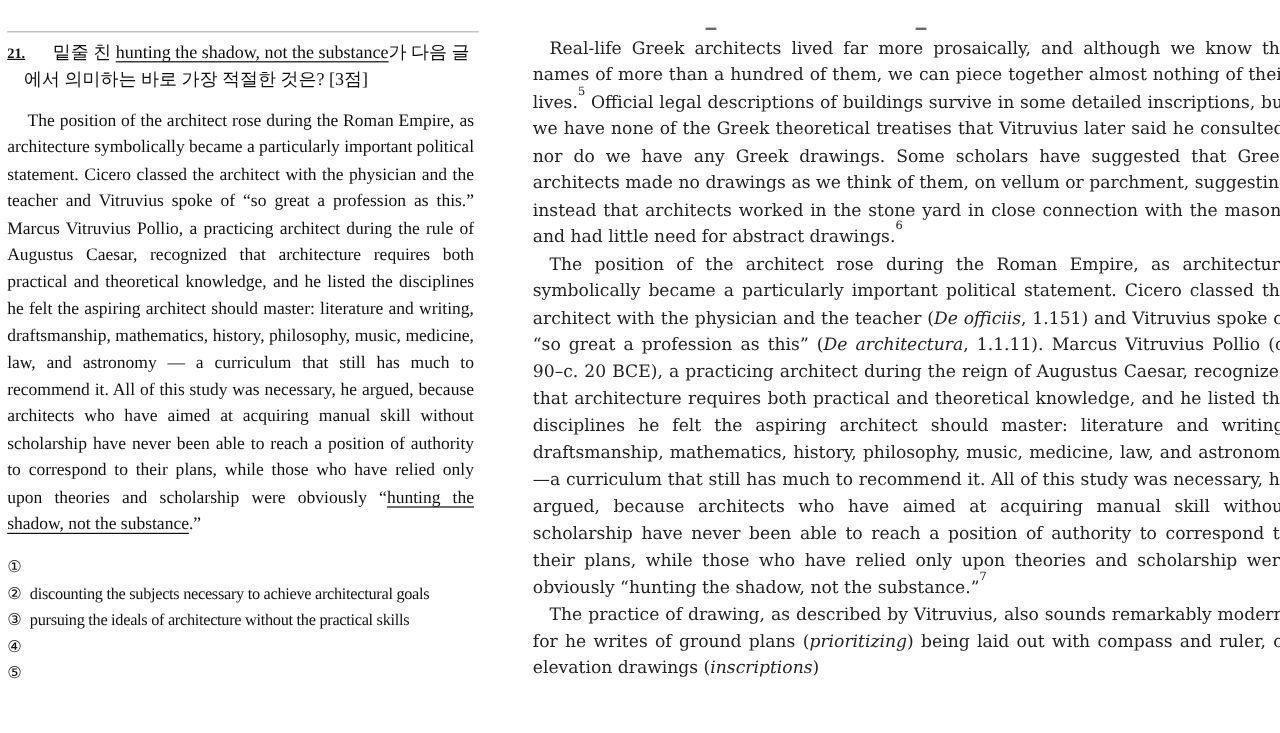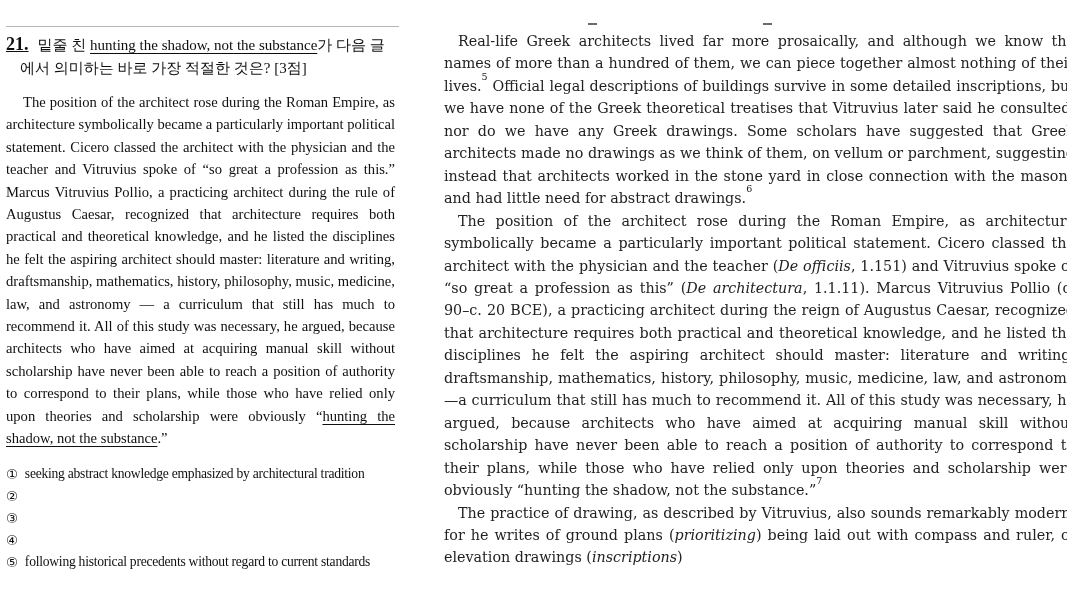--- a/index.html
+++ b/index.html
@@ -27,22 +27,22 @@
   .question {
     margin-top:33px;
     padding-left:14px;
     text-indent:-14px;
     font-size:15px;
     line-height:23px;
     color:#0d0d0d;
   }
   .qnum {
     font-weight:bold;
-    font-size:18px;
-    margin-right:9px;
+    font-size:12px;
+    margin-right:23px;
     text-decoration:underline;
   }
   .question u, .passage u {
     text-underline-offset:3px;
   }
   .passage {
     margin-top:11px;
     font-size:14.6px;
     line-height:22.4px;
     text-align:justify;
@@ -105,34 +105,34 @@
 <div class="left-col">
   <div class="top-rule"></div>
 
   <p class="question"><span class="qnum">21.</span><span><span>밑줄 친 </span><u>hunting the shadow, not the substance</u><span>가 다음 글에서 의미하는 바로 가장 적절한 것은? [3점]</span></span></p>
 
   <p class="passage"><span class="first-indent"></span><span><span>The position of the architect rose during the Roman Empire, as architecture symbolically became a particularly important political statement. Cicero classed the architect with the physician and the teacher and Vitruvius spoke of “so great a profession as this.” Marcus Vitruvius Pollio, a practicing architect during the rule of Augustus Caesar, recognized that architecture requires both practical and theoretical knowledge, and he listed the disciplines he felt the aspiring architect should master: literature and writing, draftsmanship, mathematics, history, philosophy, music, medicine, law, and astronomy — a curriculum that still has much to recommend it. All of this study was necessary, he argued, because architects who have aimed at acquiring manual skill without scholarship have never been able to reach a position of authority to correspond to their plans, while those who have relied only upon theories and scholarship were obviously “</span><u>hunting the shadow, not the substance</u><span>.”</span></span></p>
 
   <ul class="options">
       <li>
         <span class="marker">①</span>
-        <span>seeking abstract knowledge emphasized by architectural tradition</span>
       </li>
       <li>
         <span class="marker">②</span>
+        <span>discounting the subjects necessary to achieve architectural goals</span>
       </li>
       <li>
         <span class="marker">③</span>
+        <span>pursuing the ideals of architecture without the practical skills</span>
       </li>
       <li>
         <span class="marker">④</span>
       </li>
       <li>
         <span class="marker">⑤</span>
-        <span>following historical precedents without regard to current standards</span>
       </li>
     </ul>
 </div>
 
 <div class="remnant r1"></div>
 <div class="remnant r2"></div>
 
 <div class="right-col">
     <p class="rp"><span>Real-life Greek architects lived far more prosaically, and although we know the names of more than a hundred of them, we can piece together almost nothing of their lives.</span><sup>5</sup><span> Official legal descriptions of buildings survive in some detailed inscriptions, but we have none of the Greek theoretical treatises that Vitruvius later said he consulted, nor do we have any Greek drawings. Some scholars have suggested that Greek architects made no drawings as we think of them, on vellum or parchment, suggesting instead that architects worked in the stone yard in close connection with the masons and had little need for abstract drawings.</span><sup>6</sup></p>
     <p class="rp"><span>The position of the architect rose during the Roman Empire, as architecture symbolically became a particularly important political statement. Cicero classed the architect with the physician and the teacher (</span><i>De officiis</i><span>, 1.151) and Vitruvius spoke of “so great a profession as this” (</span><i>De architectura</i><span>, 1.1.11). Marcus Vitruvius Pollio (c. 90–c. 20 BCE), a practicing architect during the reign of Augustus Caesar, recognized that architecture requires both practical and theoretical knowledge, and he listed the disciplines he felt the aspiring architect should master: literature and writing, draftsmanship, mathematics, history, philosophy, music, medicine, law, and astronomy—a curriculum that still has much to recommend it. All of this study was necessary, he argued, because architects who have aimed at acquiring manual skill without scholarship have never been able to reach a position of authority to correspond to their plans, while those who have relied only upon theories and scholarship were obviously “hunting the shadow, not the substance.”</span><sup>7</sup></p>

